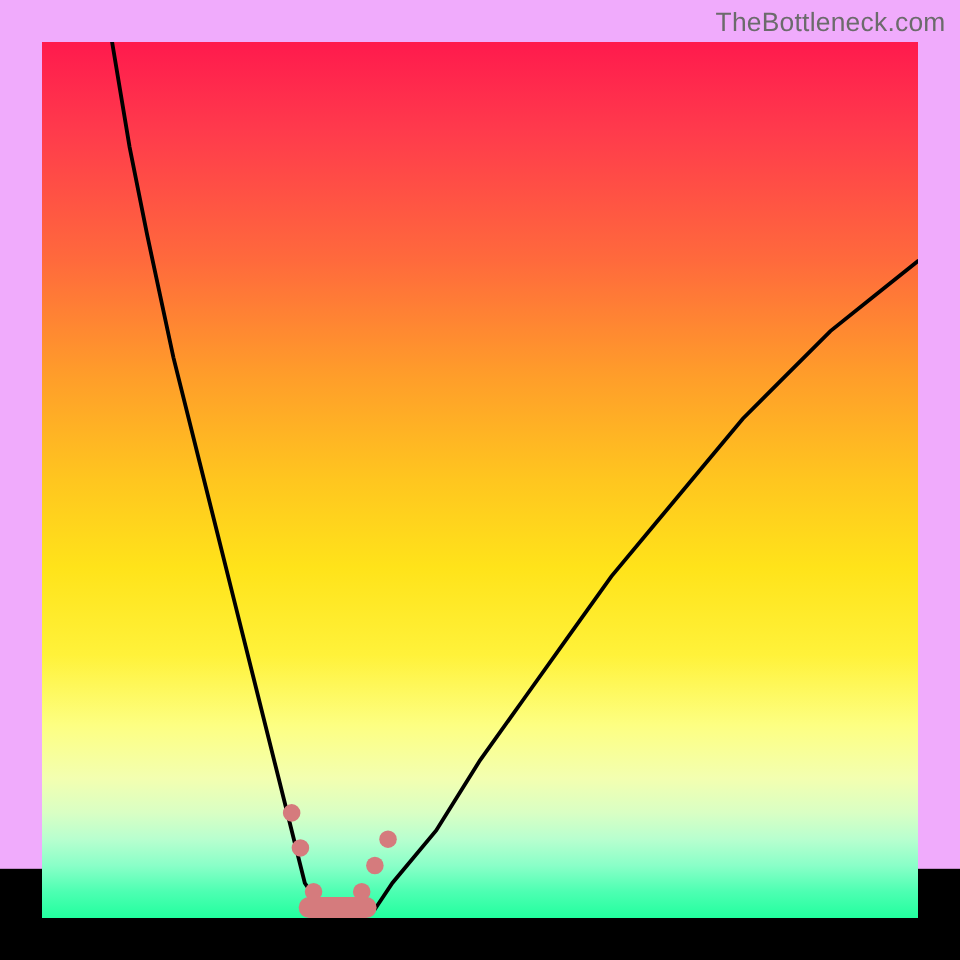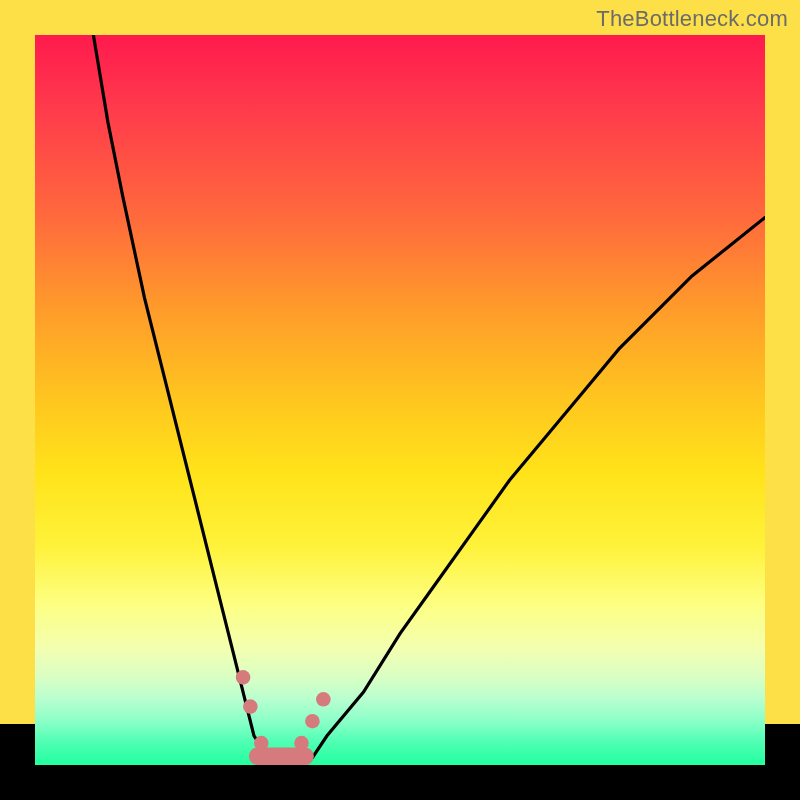--- a/index.html
+++ b/index.html
@@ -8,21 +8,21 @@
     width: 800px;
     height: 800px;
     background: #000;
     font-family: Arial, Helvetica, sans-serif;
     overflow: hidden;
   }
   .outer {
     position: relative;
     width: 800px;
     height: 724px;
-    background: #fde047;
+    background: #f0abfc;
   }
   .plot-area {
     position: absolute;
     left: 35px;
     top: 35px;
     width: 730px;
     height: 730px;
     background: linear-gradient(
       to bottom,
       #ff1a4d 0%,

